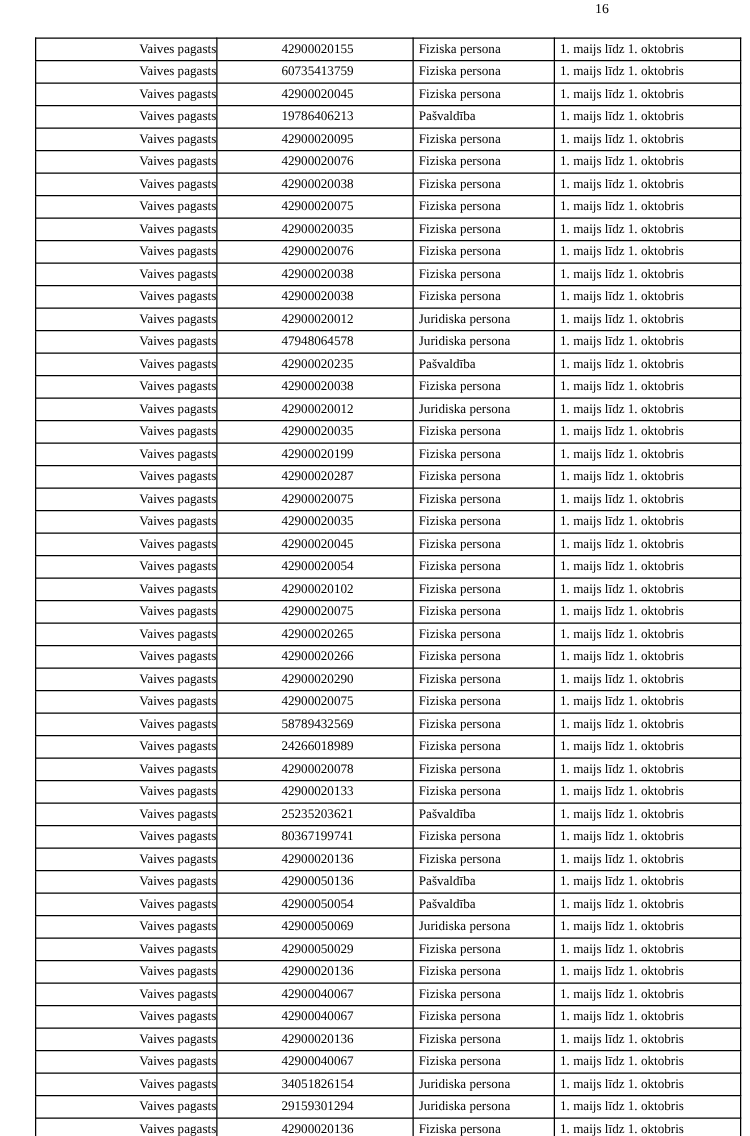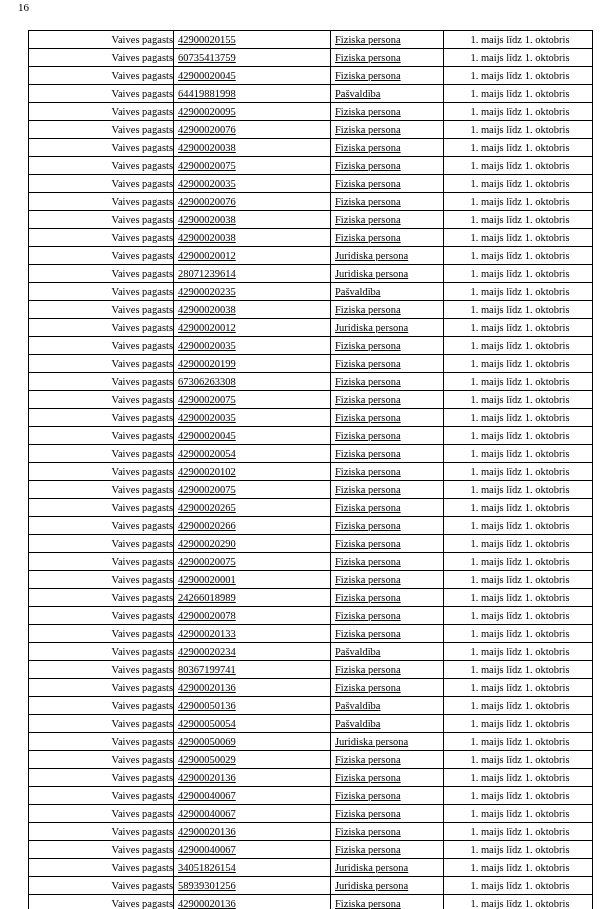--- a/index.html
+++ b/index.html
@@ -15,23 +15,23 @@
   }
   .page {
     position: relative;
     width: 600px;
     height: 909px;
     box-sizing: border-box;
   }
   .page-number {
     position: absolute;
     top: 0px;
-    left: 18px;
+    left: 2px;
     width: 485px;
-    text-align: left;
+    text-align: right;
     font-family: "Liberation Serif", serif;
     font-size: 11px;
     line-height: 14px;
     color: #000000;
   }
   table.doc-table {
     position: absolute;
     top: 30px;
     left: 28px;
     width: 544px;
@@ -43,23 +43,23 @@
     font-family: "Liberation Serif", serif;
     font-size: 10.5px;
     line-height: 11px;
     height: 17px;
     padding: 0 0 0 4px;
     vertical-align: middle;
     white-space: nowrap;
     overflow: hidden;
   }
   td.col-region { width: 140px; text-align: right; }
-  td.col-code   { width: 152px; padding-left: 0; text-decoration: underline; }
-  td.col-person { width: 108px; text-align: left; text-decoration: underline; }
-  td.col-period { width: 144px; text-align: center; }
+  td.col-code   { width: 152px; text-align: center; padding-left: 0; }
+  td.col-person { width: 108px; text-align: left; }
+  td.col-period { width: 144px; text-align: left; }
 </style>
 </head>
 <body>
 
 <div class="page">
 
   <div class="page-number">16</div>
 
   <table class="doc-table">
     <tbody>
@@ -76,21 +76,21 @@
           <td class="col-period">1. maijs līdz 1. oktobris</td>
         </tr>
         <tr>
           <td class="col-region">Vaives pagasts</td>
           <td class="col-code">42900020045</td>
           <td class="col-person">Fiziska persona</td>
           <td class="col-period">1. maijs līdz 1. oktobris</td>
         </tr>
         <tr>
           <td class="col-region">Vaives pagasts</td>
-          <td class="col-code">64419881998</td>
+          <td class="col-code">19786406213</td>
           <td class="col-person">Pašvaldība</td>
           <td class="col-period">1. maijs līdz 1. oktobris</td>
         </tr>
         <tr>
           <td class="col-region">Vaives pagasts</td>
           <td class="col-code">42900020095</td>
           <td class="col-person">Fiziska persona</td>
           <td class="col-period">1. maijs līdz 1. oktobris</td>
         </tr>
         <tr>
@@ -136,21 +136,21 @@
           <td class="col-period">1. maijs līdz 1. oktobris</td>
         </tr>
         <tr>
           <td class="col-region">Vaives pagasts</td>
           <td class="col-code">42900020012</td>
           <td class="col-person">Juridiska persona</td>
           <td class="col-period">1. maijs līdz 1. oktobris</td>
         </tr>
         <tr>
           <td class="col-region">Vaives pagasts</td>
-          <td class="col-code">28071239614</td>
+          <td class="col-code">47948064578</td>
           <td class="col-person">Juridiska persona</td>
           <td class="col-period">1. maijs līdz 1. oktobris</td>
         </tr>
         <tr>
           <td class="col-region">Vaives pagasts</td>
           <td class="col-code">42900020235</td>
           <td class="col-person">Pašvaldība</td>
           <td class="col-period">1. maijs līdz 1. oktobris</td>
         </tr>
         <tr>
@@ -172,21 +172,21 @@
           <td class="col-period">1. maijs līdz 1. oktobris</td>
         </tr>
         <tr>
           <td class="col-region">Vaives pagasts</td>
           <td class="col-code">42900020199</td>
           <td class="col-person">Fiziska persona</td>
           <td class="col-period">1. maijs līdz 1. oktobris</td>
         </tr>
         <tr>
           <td class="col-region">Vaives pagasts</td>
-          <td class="col-code">67306263308</td>
+          <td class="col-code">42900020287</td>
           <td class="col-person">Fiziska persona</td>
           <td class="col-period">1. maijs līdz 1. oktobris</td>
         </tr>
         <tr>
           <td class="col-region">Vaives pagasts</td>
           <td class="col-code">42900020075</td>
           <td class="col-person">Fiziska persona</td>
           <td class="col-period">1. maijs līdz 1. oktobris</td>
         </tr>
         <tr>
@@ -238,21 +238,21 @@
           <td class="col-period">1. maijs līdz 1. oktobris</td>
         </tr>
         <tr>
           <td class="col-region">Vaives pagasts</td>
           <td class="col-code">42900020075</td>
           <td class="col-person">Fiziska persona</td>
           <td class="col-period">1. maijs līdz 1. oktobris</td>
         </tr>
         <tr>
           <td class="col-region">Vaives pagasts</td>
-          <td class="col-code">42900020001</td>
+          <td class="col-code">58789432569</td>
           <td class="col-person">Fiziska persona</td>
           <td class="col-period">1. maijs līdz 1. oktobris</td>
         </tr>
         <tr>
           <td class="col-region">Vaives pagasts</td>
           <td class="col-code">24266018989</td>
           <td class="col-person">Fiziska persona</td>
           <td class="col-period">1. maijs līdz 1. oktobris</td>
         </tr>
         <tr>
@@ -262,21 +262,21 @@
           <td class="col-period">1. maijs līdz 1. oktobris</td>
         </tr>
         <tr>
           <td class="col-region">Vaives pagasts</td>
           <td class="col-code">42900020133</td>
           <td class="col-person">Fiziska persona</td>
           <td class="col-period">1. maijs līdz 1. oktobris</td>
         </tr>
         <tr>
           <td class="col-region">Vaives pagasts</td>
-          <td class="col-code">42900020234</td>
+          <td class="col-code">25235203621</td>
           <td class="col-person">Pašvaldība</td>
           <td class="col-period">1. maijs līdz 1. oktobris</td>
         </tr>
         <tr>
           <td class="col-region">Vaives pagasts</td>
           <td class="col-code">80367199741</td>
           <td class="col-person">Fiziska persona</td>
           <td class="col-period">1. maijs līdz 1. oktobris</td>
         </tr>
         <tr>
@@ -340,21 +340,21 @@
           <td class="col-period">1. maijs līdz 1. oktobris</td>
         </tr>
         <tr>
           <td class="col-region">Vaives pagasts</td>
           <td class="col-code">34051826154</td>
           <td class="col-person">Juridiska persona</td>
           <td class="col-period">1. maijs līdz 1. oktobris</td>
         </tr>
         <tr>
           <td class="col-region">Vaives pagasts</td>
-          <td class="col-code">58939301256</td>
+          <td class="col-code">29159301294</td>
           <td class="col-person">Juridiska persona</td>
           <td class="col-period">1. maijs līdz 1. oktobris</td>
         </tr>
         <tr>
           <td class="col-region">Vaives pagasts</td>
           <td class="col-code">42900020136</td>
           <td class="col-person">Fiziska persona</td>
           <td class="col-period">1. maijs līdz 1. oktobris</td>
         </tr>
       </tbody>

